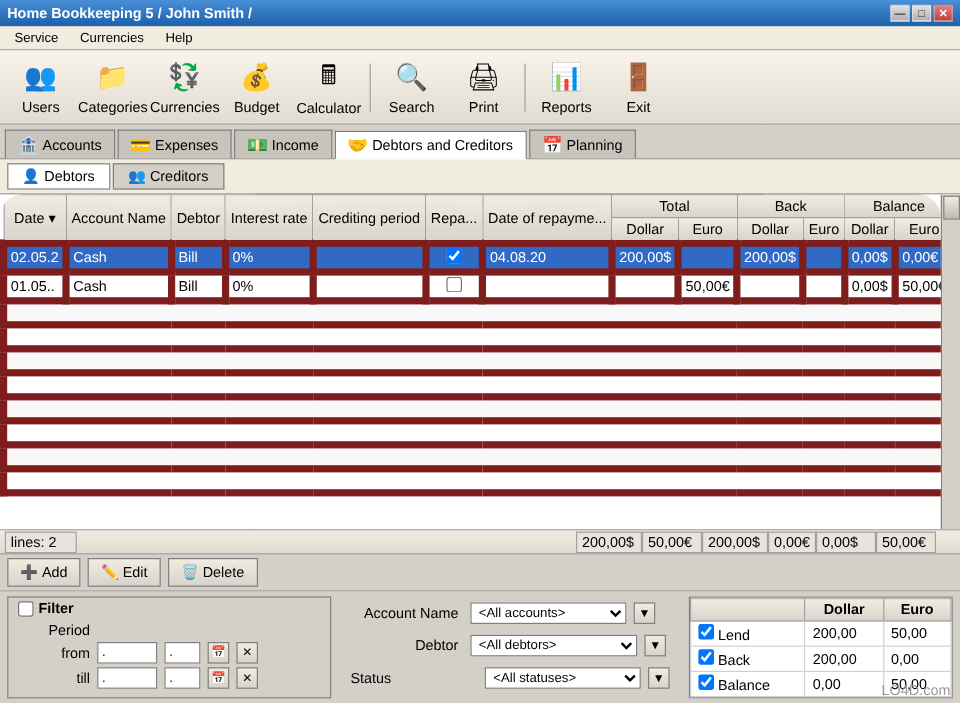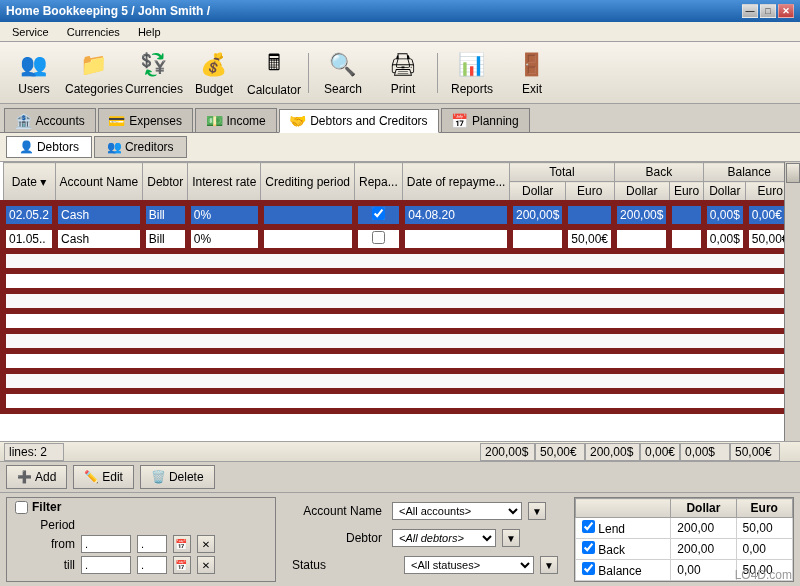--- a/index.html
+++ b/index.html
@@ -135,20 +135,21 @@
       font-size: 11px;
       height: 22px;
     }
     .sub-tab.active { background: #ffffff; }
     
     
     .table-wrapper {
       flex: 1;
       overflow: auto;
       position: relative;
+      border-radius: 19px;
     }
     .data-table {
       width: 100%;
       border-collapse: collapse;
       font-size: 11px;
     }
     .data-table th {
       background: linear-gradient(to bottom, #f0ece0, #d8d4cc);
       border: 1px solid #a0a0a0;
       padding: 2px 4px;
@@ -596,21 +597,21 @@
       <div style="display:flex;flex-direction:column;gap:6px;justify-content:center;flex:1;">
         <div class="filter-row">
           <span style="width:90px;text-align:right;margin-right:4px;">Account Name</span>
           <select class="filter-select" style="width:130px;">
             <option>&lt;All accounts&gt;</option>
           </select>
           <button class="filter-btn-sm">▼</button>
         </div>
         <div class="filter-row">
           <span style="width:90px;text-align:right;margin-right:4px;">Debtor</span>
-          <select class="filter-select" style="width:104px;font-style:italic;">
+          <select class="filter-select" style="width:139px;">
             <option>&lt;All debtors&gt;</option>
           </select>
           <button class="filter-btn-sm">▼</button>
         </div>
         <div class="filter-row">
           <span style="width:90px;text-align:left;margin-right:16px;">Status</span>
           <select class="filter-select" style="width:130px;">
             <option>&lt;All statuses&gt;</option>
           </select>
           <button class="filter-btn-sm">▼</button>

